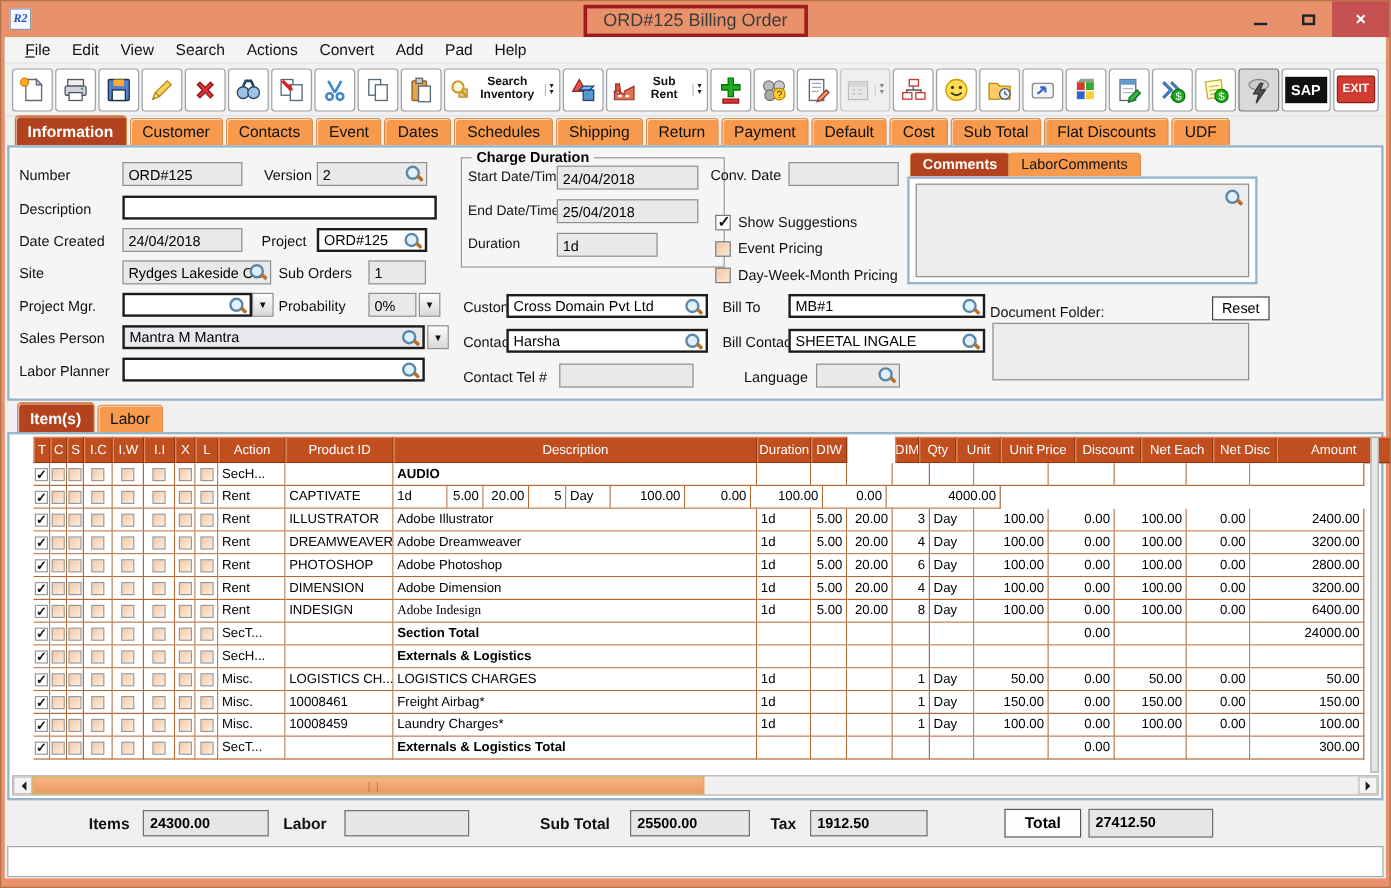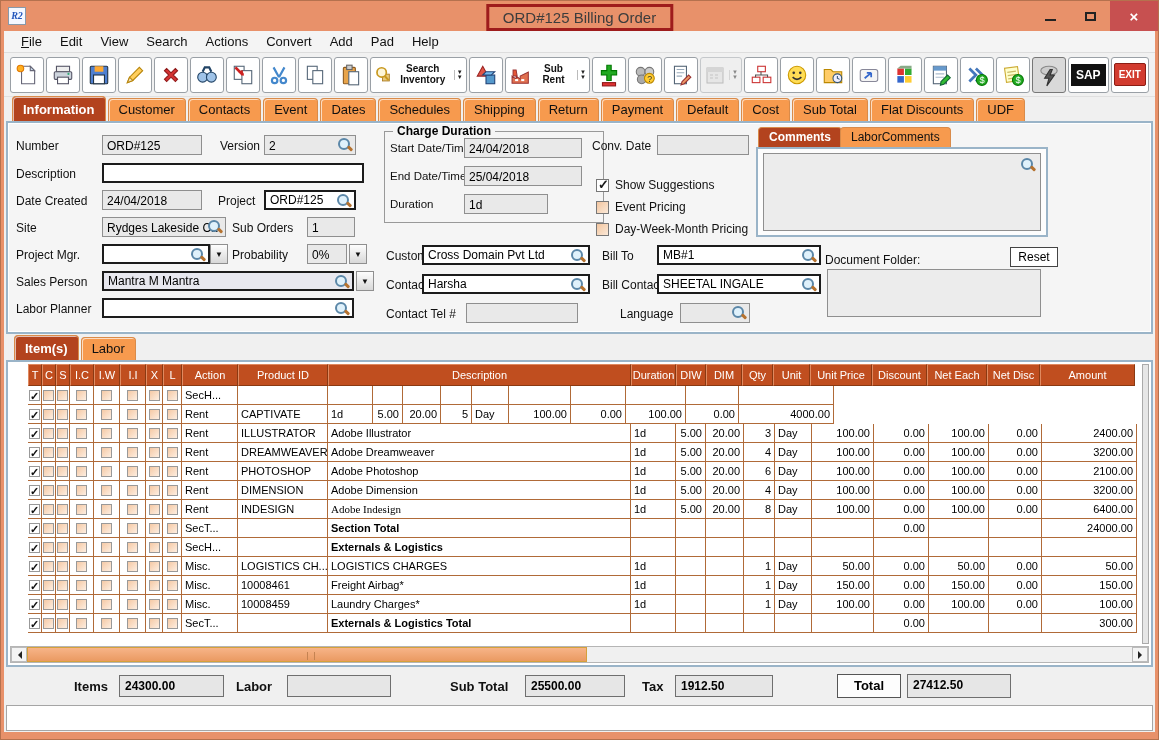--- a/index.html
+++ b/index.html
@@ -446,21 +446,21 @@
             <div class="gc hc" style="width: 24px;">I.C</div>
             <div class="gc hc" style="width: 26px;">I.W</div>
             <div class="gc hc" style="width: 26px;">I.I</div>
             <div class="gc hc" style="width: 17px;">X</div>
             <div class="gc hc" style="width: 19px;">L</div>
             <div class="gc hc" style="width: 56px;">Action</div>
             <div class="gc hc" style="width: 90px;">Product ID</div>
             <div class="gc hc" style="width: 303px;">Description</div>
             <div class="gc hc" style="width: 45px;">Duration</div>
             <div class="gc hc" style="width: 30px;">DIW</div>
-            <div class="gc hc" style="width: 36px;">DIM</div>
+            <div class="gc hc" style="width: 20px; margin-left: 40px;">DIM</div>
             <div class="gc hc" style="width: 31px;">Qty</div>
             <div class="gc hc" style="width: 37px;">Unit</div>
             <div class="gc hc" style="width: 62px;">Unit Price</div>
             <div class="gc hc" style="width: 55px;">Discount</div>
             <div class="gc hc" style="width: 60px;">Net Each</div>
             <div class="gc hc" style="width: 53px;">Net Disc</div>
             <div class="gc hc" style="width: 95px;">Amount</div>
           </div>
           <div class="grow">
             <div class="gc ck" style="width: 14px;">
@@ -482,20 +482,21 @@
               <span class="tcb"></span>
             </div>
             <div class="gc ck" style="width: 17px;">
               <span class="tcb"></span>
             </div>
             <div class="gc ck" style="width: 19px;">
               <span class="tcb"></span>
             </div>
             <div class="gc" style="width: 56px;">SecH...</div>
             <div class="gc" style="width: 90px;"></div>
+            <div class="gc b" style="width: 303px;">AUDIO</div>
             <div class="gc" style="width: 45px;"></div>
             <div class="gc r" style="width: 30px;"></div>
             <div class="gc r" style="width: 38px;"></div>
             <div class="gc r" style="width: 31px;"></div>
             <div class="gc" style="width: 37px;"></div>
             <div class="gc r" style="width: 62px;"></div>
             <div class="gc r" style="width: 55px;"></div>
             <div class="gc r" style="width: 60px;"></div>
             <div class="gc r" style="width: 53px;"></div>
             <div class="gc r" style="width: 95px;"></div>
@@ -646,21 +647,21 @@
             <div class="gc" style="width: 303px;">Adobe Photoshop</div>
             <div class="gc" style="width: 45px;">1d</div>
             <div class="gc r" style="width: 30px;">5.00</div>
             <div class="gc r" style="width: 38px;">20.00</div>
             <div class="gc r" style="width: 31px;">6</div>
             <div class="gc" style="width: 37px;">Day</div>
             <div class="gc r" style="width: 62px;">100.00</div>
             <div class="gc r" style="width: 55px;">0.00</div>
             <div class="gc r" style="width: 60px;">100.00</div>
             <div class="gc r" style="width: 53px;">0.00</div>
-            <div class="gc r" style="width: 95px;">2100.00</div>
+            <div class="gc r" style="width: 95px;">2800.00</div>
           </div>
           <div class="grow">
             <div class="gc ck" style="width: 14px;">
               <span class="tcb on"></span>
             </div>
             <div class="gc ck" style="width: 14px;">
               <span class="tcb"></span>
             </div>
             <div class="gc ck" style="width: 14px;">
               <span class="tcb"></span>

